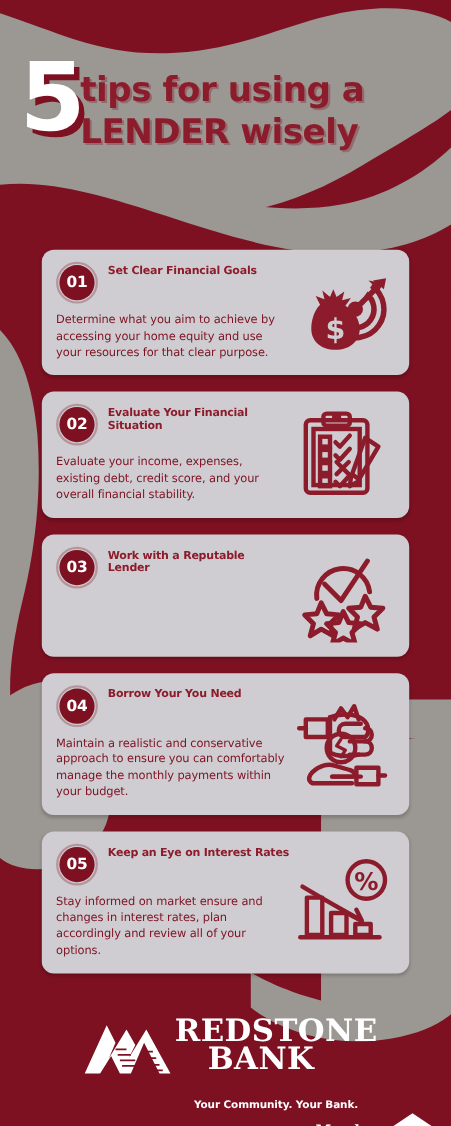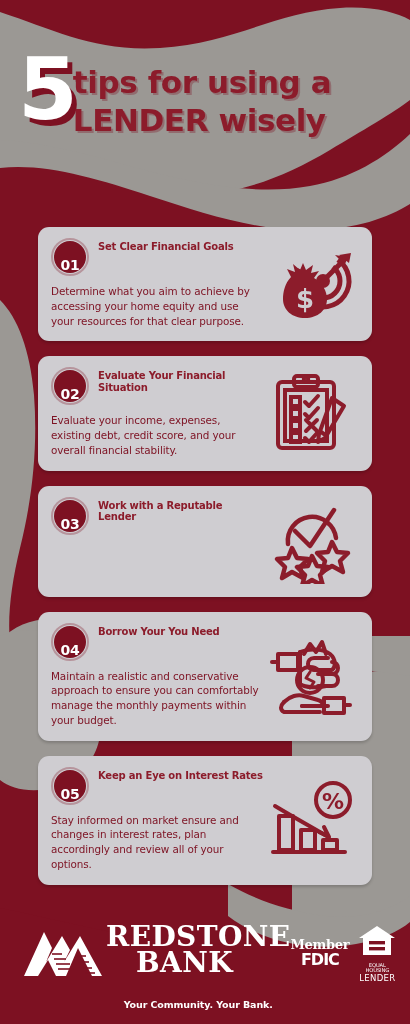--- a/index.html
+++ b/index.html
@@ -99,21 +99,21 @@
     border-radius: 50%;
     border: 2px solid rgba(125,17,34,0.30);
   }
   .badge .disc {
     position: absolute;
     top: 3px; left: 3px;
     width: 32px; height: 32px;
     border-radius: 50%;
     background: #7d1122;
     display: flex;
-    align-items: flex-end;
+    align-items: center;
     justify-content: center;
   }
   .badge .num {
     color: #ffffff;
     font-family: "DejaVu Sans", sans-serif;
     font-weight: bold;
     font-size: 14px;
     letter-spacing: -0.3px;
   }
   .card-title {
@@ -136,22 +136,23 @@
   .card-body b { font-weight: bold; }
   .icon-svg { display: block; }
 
   
   #footer {
     position: absolute;
     left: 0; right: 0; bottom: 0;
     height: 100px;
     z-index: 5;
     display: flex;
-    align-items: flex-start;
+    align-items: center;
     padding: 0 14px 4px 22px;
+    flex-direction: column;
   }
   #logo-block { display: flex; align-items: flex-start; }
   #logo-words { margin-left: 2px; }
   .logo-line {
     font-family: "DejaVu Serif", serif;
     font-weight: bold;
     color: #ffffff;
     line-height: 0.92;
     letter-spacing: 0.4px;
   }

